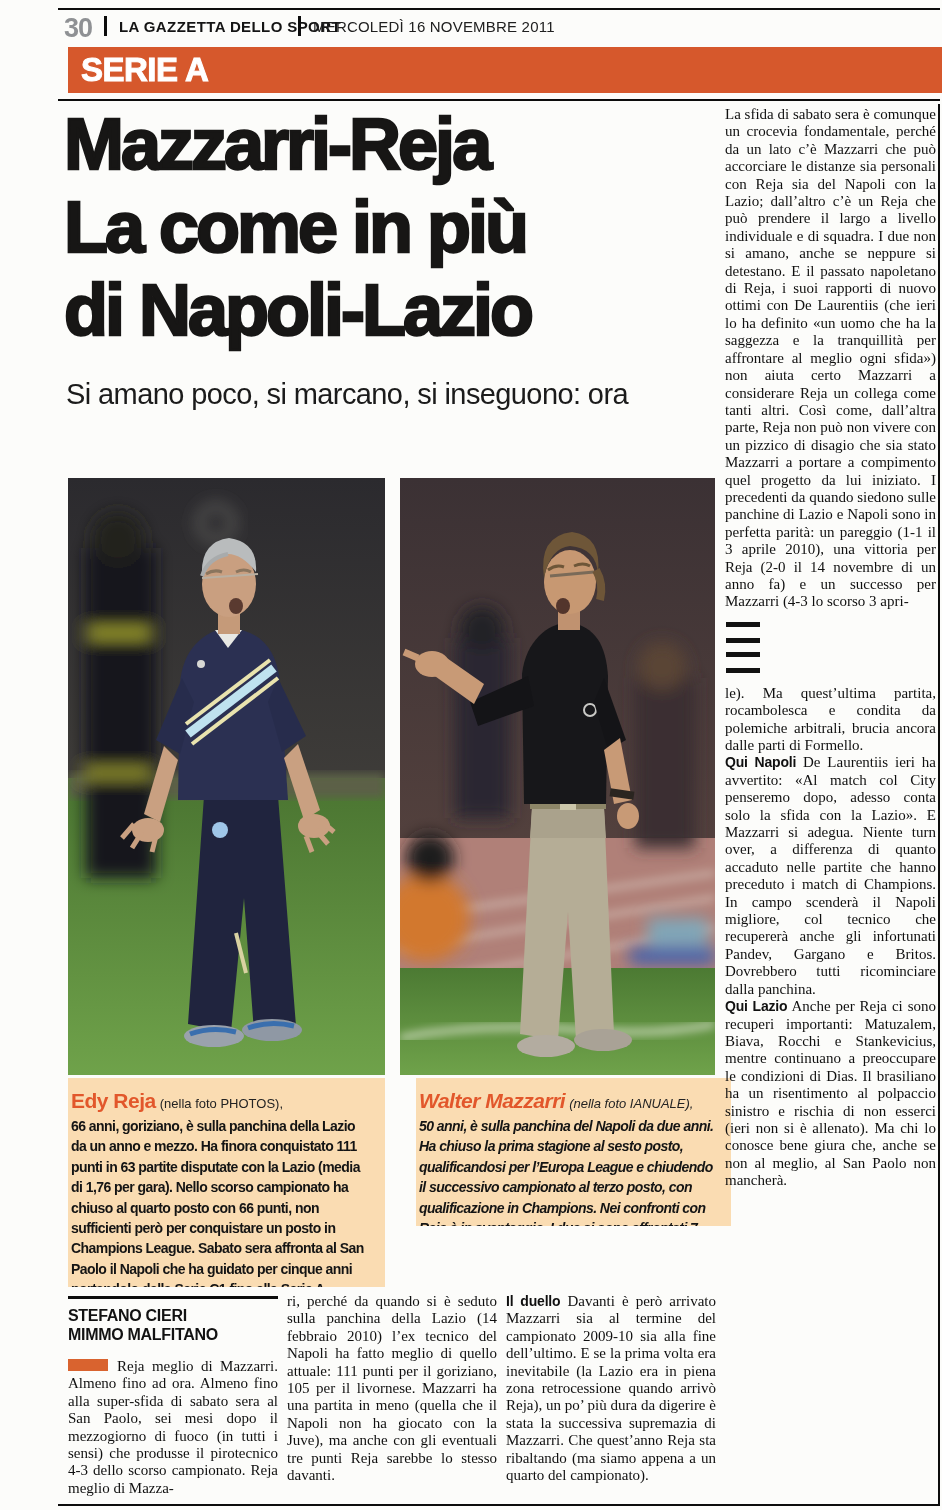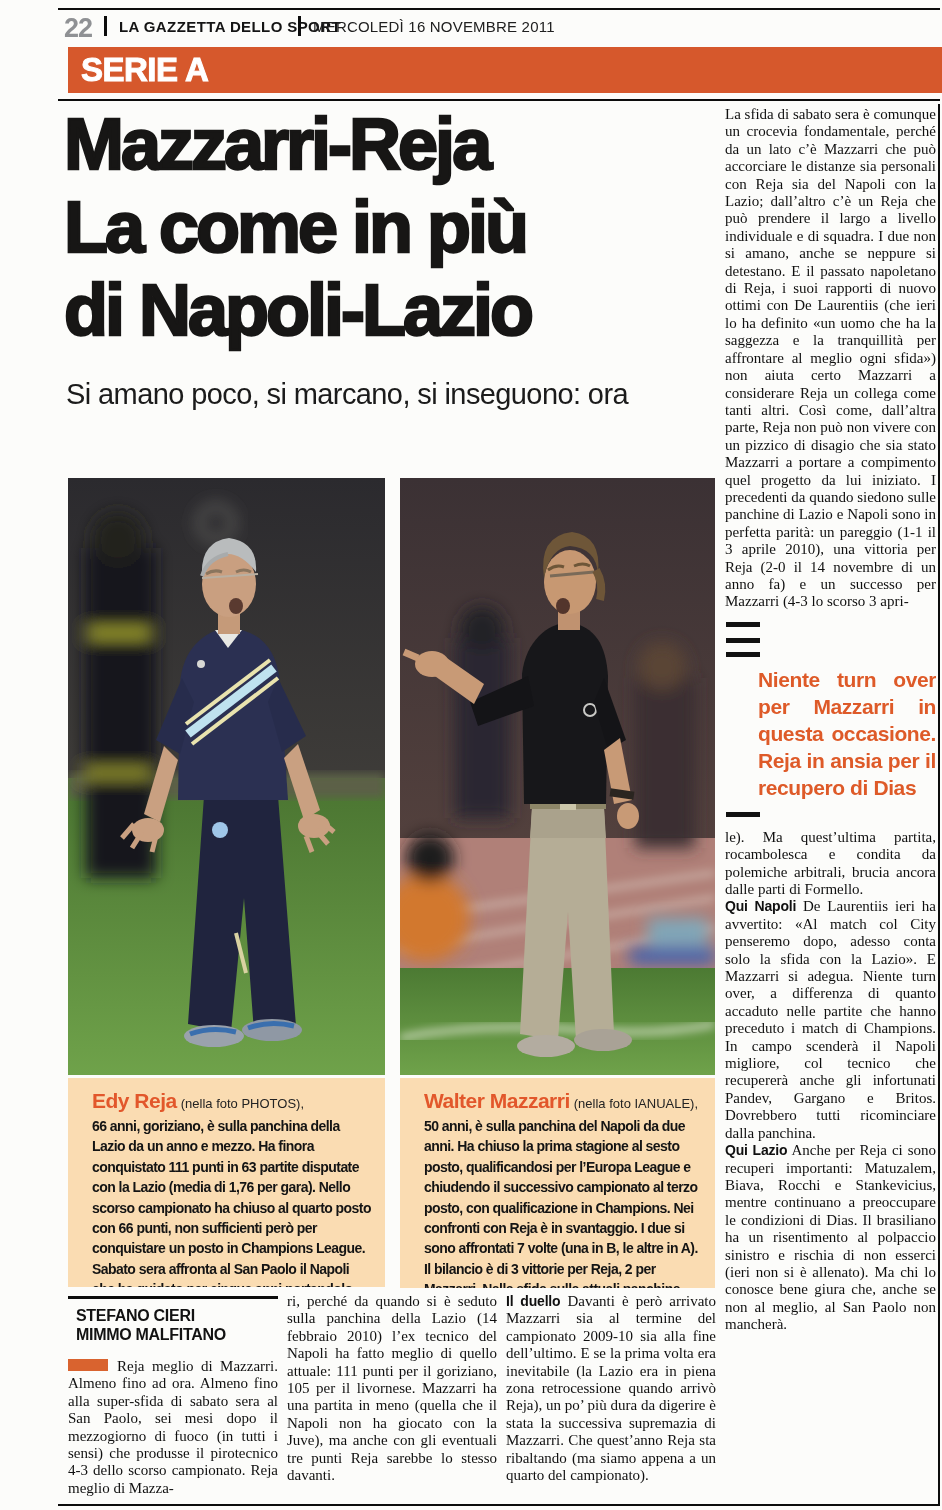--- a/index.html
+++ b/index.html
@@ -27,42 +27,42 @@
   .bodycol{font-size:15px;line-height:17.4px;text-align:justify;color:#101010;}
   .bodycol p{margin:0 0 0 0;}
   .bodycol p + p{}
   .lead{font-family:"Liberation Sans",sans-serif;font-weight:700;font-size:14px;letter-spacing:-.2px;}
   .pull{font-family:"Liberation Sans",sans-serif;font-weight:700;font-size:21px;line-height:27px;
         letter-spacing:-.4px;color:#de5a28;margin:2px 0 2px 33px;}
   .dash{width:34px;height:5px;background:#111;margin:11px 0 9px 1px;}
   .dash.gap{margin-top:6px;}
 
   
-  .caption{background:#fadcb2;padding:11px 12px 0 24px;box-sizing:border-box;overflow:hidden;}
+  .caption{background:#fadcb2;padding:11px 12px 0 3px;box-sizing:border-box;overflow:hidden;}
   .capname{font-family:"Liberation Sans",sans-serif;font-weight:700;font-size:21px;letter-spacing:-.5px;color:#e2572b;}
   .capcredit{font-family:"Liberation Sans",sans-serif;font-weight:400;font-size:13px;color:#232323;}
   .capbody{font-family:"Liberation Sans",sans-serif;font-weight:700;font-size:14px;line-height:20.4px;
            letter-spacing:-.55px;color:#141414;margin-top:3px;}
 
   
   .byline{font-family:"Liberation Sans",sans-serif;font-weight:700;font-size:16px;line-height:19px;
-          letter-spacing:-.3px;color:#121212;margin-left:8px;}
+          letter-spacing:-.3px;color:#121212;}
   .pmark{display:inline-block;width:40px;height:12px;background:#d9632f;margin-right:9px;}
 
   .photo{overflow:hidden;background:#2a292c;}
   .photo svg{display:block;}
 </style>
 </head>
 <body>
 
 <div class="page">
 
   <div class="abs rule" style="left:58px;top:8px;width:882px;height:2px;"></div>
 
-  <div class="abs pagenum" style="left:64px;top:13px;">22</div>
+  <div class="abs pagenum" style="left:64px;top:13px;">30</div>
   <div class="abs vbar" style="left:104px;top:16px;"></div>
   <div class="abs masthead" style="left:119px;top:18px;">LA GAZZETTA DELLO SPORT</div>
   <div class="abs vbar" style="left:298px;top:16px;"></div>
   <div class="abs dateline" style="left:313px;top:18px;">MERCOLEDÌ 16 NOVEMBRE 2011</div>
 
   <div class="abs banner" style="left:68px;top:47px;width:878px;height:46px;display:flex;align-items:center;">
     <span style="padding-left:13px;">SERIE A</span>
   </div>
   <div class="abs rule" style="left:58px;top:99px;width:882px;height:2px;"></div>
 
@@ -224,32 +224,31 @@
       </g>
     </svg>
   </div>
 
   <div class="abs caption" style="left:68px;top:1078px;width:317px;height:209px;">
     <span class="capname">Edy Reja</span>
     <span class="capcredit">(nella foto PHOTOS),</span>
     <div class="capbody">66 anni, goriziano, è sulla panchina della Lazio da un anno e mezzo. Ha finora conquistato 111 punti in 63 partite disputate con la Lazio (media di 1,76 per gara). Nello scorso campionato ha chiuso al quarto posto con 66 punti, non sufficienti però per conquistare un posto in Champions League. Sabato sera affronta al San Paolo il Napoli che ha guidato per cinque anni portandolo dalla Serie C1 fino alla Serie A</div>
   </div>
 
-  <div class="abs caption" style="left:400px;top:1078px;width:315px;height:210px;">
+  <div class="abs caption" style="left:416px;top:1078px;width:315px;height:148px;font-style:italic;">
     <span class="capname">Walter Mazzarri</span>
     <span class="capcredit">(nella foto IANUALE),</span>
     <div class="capbody">50 anni, è sulla panchina del Napoli da due anni. Ha chiuso la prima stagione al sesto posto, qualificandosi per l’Europa League e chiudendo il successivo campionato al terzo posto, con qualificazione in Champions. Nei confronti con Reja è in svantaggio. I due si sono affrontati 7 volte (una in B, le altre in A). Il bilancio è di 3 vittorie per Reja, 2 per Mazzarri. Nelle sfide sulle attuali panchine bilancio pari: tre sfide una vittoria a testa.</div>
   </div>
 
   <div class="abs bodycol" style="left:725px;top:106px;width:211px;height:1392px;overflow:hidden;">
     <p>La sfida di sabato sera è comunque un crocevia fondamentale, perché da un lato c’è Mazzarri che può accorciare le distanze sia personali con Reja sia del Napoli con la Lazio; dall’altro c’è un Reja che può prendere il largo a livello individuale e di squadra. I due non si amano, anche se neppure si detestano. E il passato napoletano di Reja, i suoi rapporti di nuovo ottimi con De Laurentiis (che ieri lo ha definito «un uomo che ha la saggezza e la tranquillità per affrontare al meglio ogni sfida») non aiuta certo Mazzarri a considerare Reja un collega come tanti altri. Così come, dall’altra parte, Reja non può non vivere con un pizzico di disagio che sia stato Mazzarri a portare a compimento quel progetto da lui iniziato. I precedenti da quando siedono sulle panchine di Lazio e Napoli sono in perfetta parità: un pareggio (1-1 il 3 aprile 2010), una vittoria per Reja (2-0 il 14 novembre di un anno fa) e un successo per Mazzarri (4-3 lo scorso 3 apri-</p>
     <div class="dash"></div>
     <div class="dash"></div>
     <div class="dash gap" style="margin-top:5px;"></div>
-    <div class="pull">Niente turn over per Mazzarri in questa occasione. Reja in ansia per il recupero di Dias</div>
     <div class="dash" style="margin-bottom:12px;"></div>
     <p>le). Ma quest’ultima partita, rocambolesca e condita da polemiche arbitrali, brucia ancora dalle parti di Formello.</p>
     <p><span class="lead">Qui Napoli</span><span> De Laurentiis ieri ha avvertito: «Al match col City penseremo dopo, adesso conta solo la sfida con la Lazio». E Mazzarri si adegua. Niente turn over, a differenza di quanto accaduto nelle partite che hanno preceduto i match di Champions. In campo scenderà il Napoli migliore, col tecnico che recupererà anche gli infortunati Pandev, Gargano e Britos. Dovrebbero tutti ricominciare dalla panchina.</span></p>
     <p><span class="lead">Qui Lazio</span><span> Anche per Reja ci sono recuperi importanti: Matuzalem, Biava, Rocchi e Stankevicius, mentre continuano a preoccupare le condizioni di Dias. Il brasiliano ha un risentimento al polpaccio sinistro e rischia di non esserci (ieri non si è allenato). Ma chi lo conosce bene giura che, anche se non al meglio, al San Paolo non mancherà.</span></p>
 
   </div>
 
   <div class="abs rule" style="left:68px;top:1296px;width:210px;height:3px;"></div>
   <div class="abs byline" style="left:68px;top:1306px;width:210px;">
     <div>STEFANO CIERI</div>

